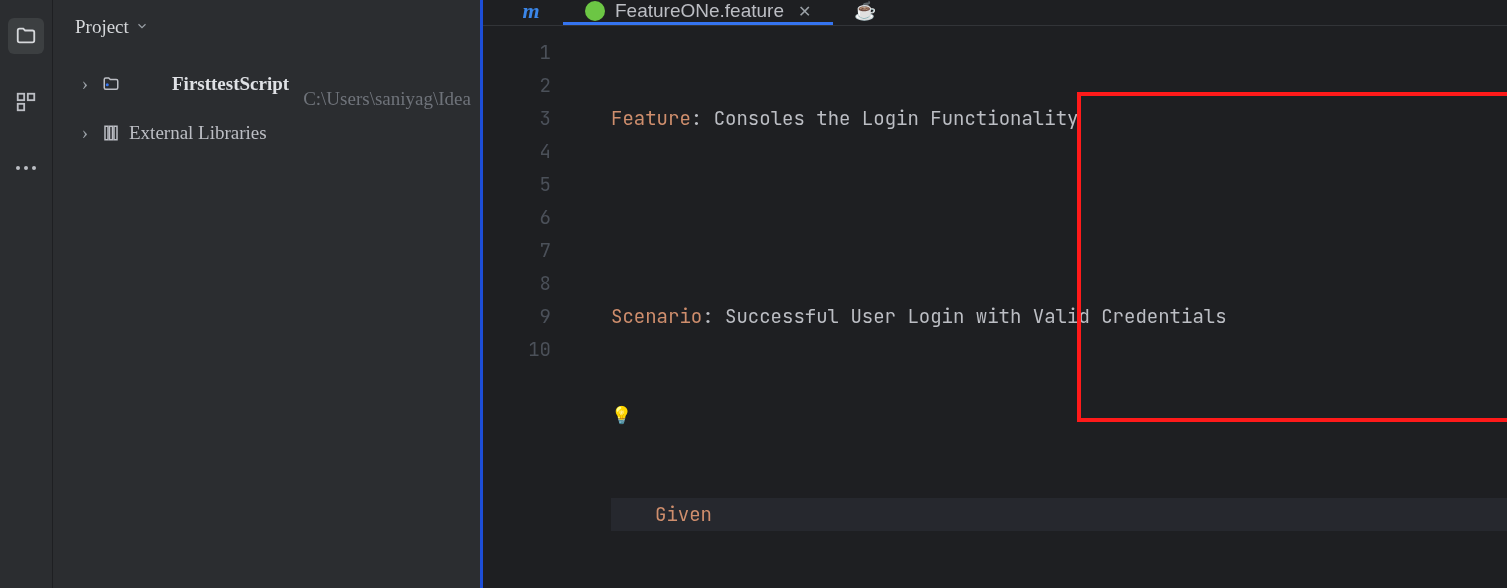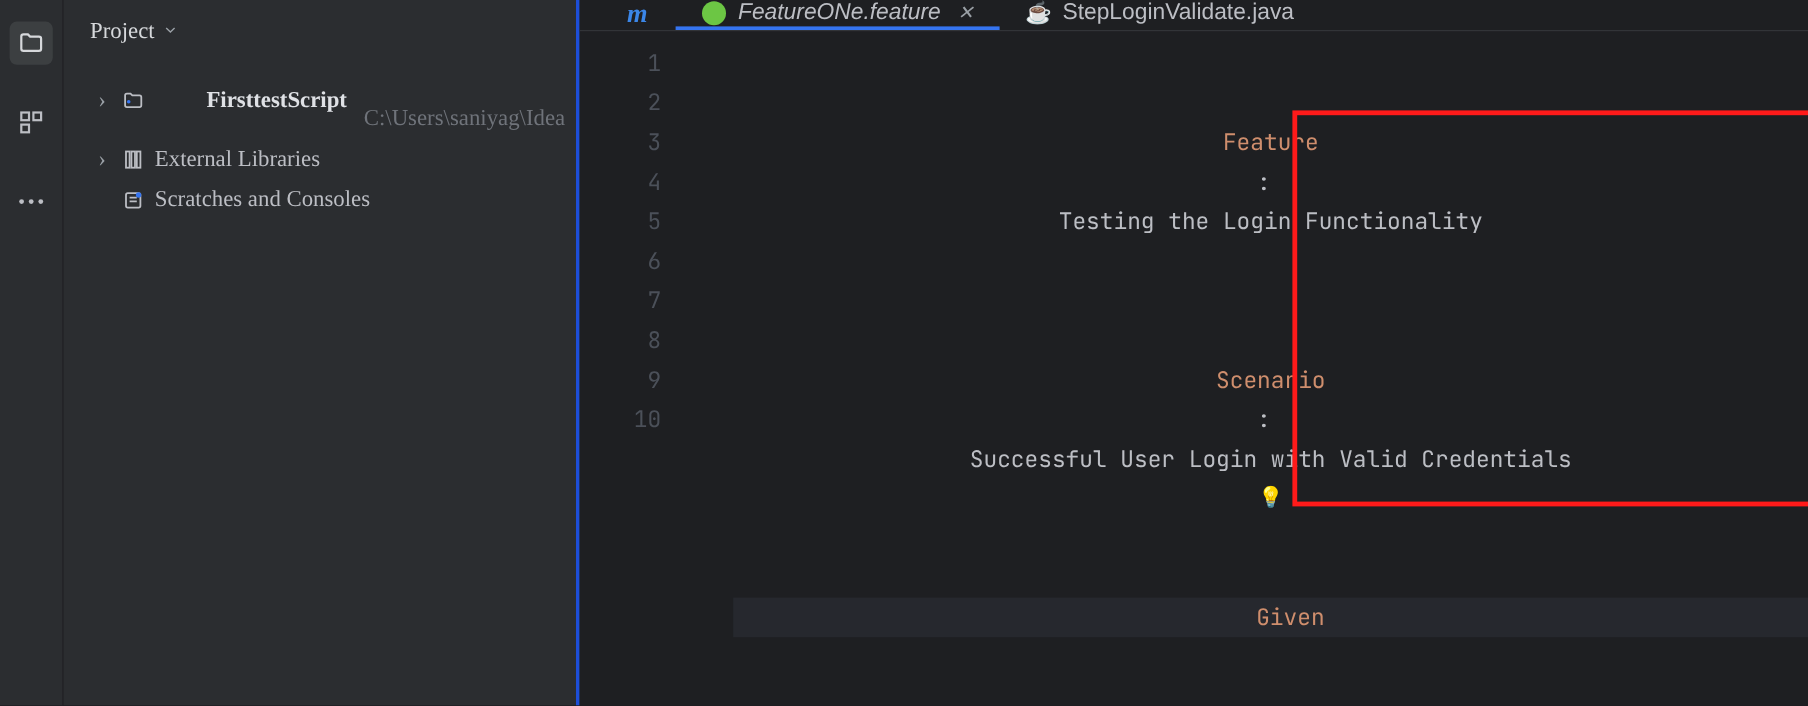--- a/index.html
+++ b/index.html
@@ -69,41 +69,41 @@
     border-bottom:1px solid #323438;
     padding-left:16px;
   }
   .tab{
     display:flex;align-items:center;gap:10px;
     padding:0 22px;
     font-size:19px;color:#bcbec4;
     border-bottom:3px solid transparent;
     cursor:pointer;
   }
-  .tab.active{ border-bottom-color:#3574f0;font-style:italic;}
+  .tab.active{ border-bottom-color:#3574f0;}
   .tab .ic{width:20px;height:20px;display:flex;align-items:center;justify-content:center;}
   .tab .close{color:#9aa0a6;font-size:16px;margin-left:4px;}
   .maven-m{font-family:serif;font-style:italic;font-size:22px;color:#3b86e8;font-weight:bold;}
   .cucumber{width:20px;height:20px;background:#6cc644;border-radius:50%;position:relative;}
   .java-cup{color:#e8833a;font-size:18px;}
 
   .editor-body{flex:1;position:relative;display:flex;font-family:"JetBrains Mono","Consolas",monospace;font-size:19px;line-height:33px;}
   .gutter{
     width:78px;
     text-align:right;
     color:#4b5059;
     padding-top:10px;
     user-select:none;
   }
   .gutter .ln{height:33px;padding-right:10px;position:relative;}
   .gutter-extra{width:30px;}
   .code{
     flex:1;padding:10px 0 0 20px;white-space:pre;
   }
-  .code .row{height:33px;display:flex;align-items:center;flex-direction:column;}
+  .code .row{height:33px;display:flex;align-items:flex-end;}
   .kw{color:#cf8e6d;}
   .kw2{color:#cf8e6d;margin-left:44px;}
   .txt{color:#bcbec4;}
   .warn{border-bottom:1px dotted #c9b64e;text-decoration-line:underline;text-decoration-style:wavy;text-decoration-color:#a8953a;}
   .row.cur{background:#26282e;}
   .bulb{font-size:17px;}
 
   .red-box{
     position:absolute;
     border:4px solid #ff1a1a;
@@ -160,32 +160,20 @@
       <span class="tog">›</span>
       <span class="ic lib-ic">
           <svg viewBox="0 0 24 24" fill="none" stroke="#bcbec4" stroke-width="2">
             <rect x="4" y="3" width="4" height="18"></rect>
             <rect x="10" y="3" width="4" height="18"></rect>
             <rect x="16" y="3" width="4" height="18"></rect>
           </svg>
         </span>
       <span>External Libraries</span>
     </div>
-    <div class="tree-row indent1">
-      <span class="tog">&nbsp;</span>
-      <span class="ic scr-ic">
-          <svg viewBox="0 0 24 24" fill="none" stroke="#bcbec4" stroke-width="2">
-            <rect x="4" y="4" width="16" height="16" rx="2"></rect>
-            <line x1="8" y1="9" x2="16" y2="9"></line>
-            <line x1="8" y1="13" x2="16" y2="13"></line>
-            <circle cx="18" cy="6" r="3" fill="#3574f0" stroke="none"></circle>
-          </svg>
-        </span>
-      <span>Scratches and Consoles</span>
-    </div>
   </div>
 </div>
 
 <div class="editor-area">
   <div class="tab-bar">
     <div class="tab">
       <span class="ic">
           <span class="maven-m">m</span>
         </span>
     </div>
@@ -193,21 +181,20 @@
       <span class="ic">
           <span class="cucumber"></span>
         </span>
       <span>FeatureONe.feature</span>
       <span class="close">✕</span>
     </div>
     <div class="tab">
       <span class="ic">
           <span class="java-cup">☕</span>
         </span>
-      <span>StepLoginValidate.java</span>
     </div>
   </div>
 
   <div class="editor-body">
     <div class="gutter">
       <div class="ln">1</div>
       <div class="ln">2</div>
       <div class="ln">3</div>
       <div class="ln">4</div>
       <div class="ln">5</div>
@@ -223,21 +210,21 @@
       <div class="ln"></div>
       <div class="ln"></div>
         <div class="ln"></div>
         <div class="ln"></div>
         <div class="ln"></div>
         <div class="ln"></div>
         <div class="ln"></div>
         <div class="ln"></div>
     </div>
     <div class="code">
-      <div class="row"><span class="kw">Feature</span><span class="txt">: </span><span class="txt">Testing the Login Functionality</span></div>
+      <div class="row"><span class="kw">Feature</span><span class="txt">: </span><span class="txt">Consoles the Login Functionality</span></div>
       <div class="row"></div>
       <div class="row"><span class="kw">Scenario</span><span class="txt">: </span><span class="txt">Successful User Login with Valid Credentials</span></div>
       <div class="row"><span class="bulb">💡</span></div>
       <div class="row cur"><span class="kw2">Given </span></div>
       
       
       
       
       
     </div>

